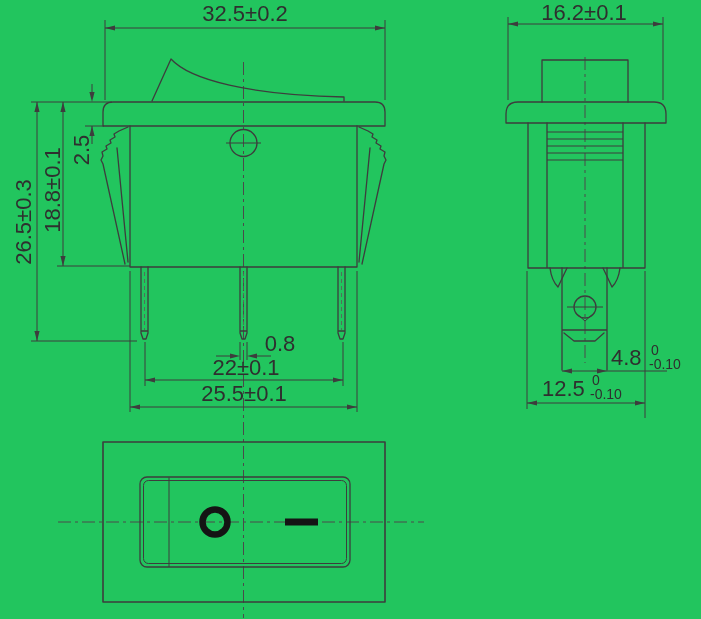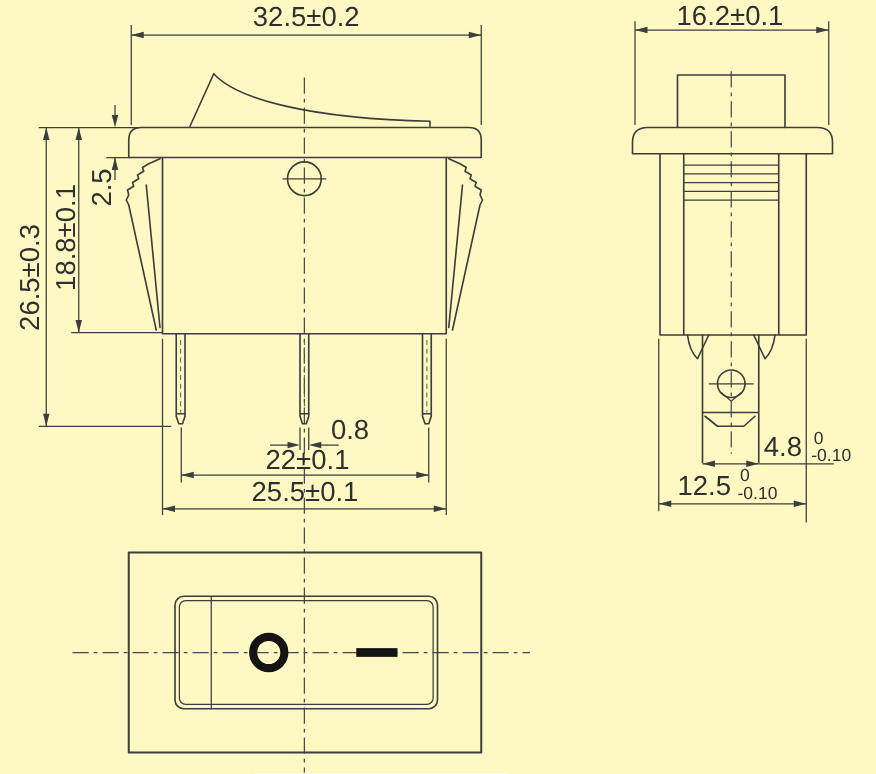--- a/index.html
+++ b/index.html
@@ -1,16 +1,16 @@
 <!DOCTYPE html>
 <html><head>
 <meta charset="utf-8">
 <style>
   html,body{margin:0;padding:0;background:#ffffff;}
-  .sheet{width:701px;height:619px;position:relative;background:#fef9c3;overflow:hidden;}
+  .sheet{width:701px;height:619px;position:relative;background:#22c55e;overflow:hidden;}
   svg{display:block;}
   text{font-family:"Liberation Sans","DejaVu Sans",sans-serif;fill:#2f2f2f;}
   .dimtext{font-size:22px;}
   .toltext{font-size:14px;}
   .outline{stroke:#3d3d3d;stroke-width:1.3;fill:none;stroke-linejoin:round;stroke-linecap:round;}
   .thin{stroke:#3d3d3d;stroke-width:1;fill:none;}
   .dimline{stroke:#3d3d3d;stroke-width:1;fill:none;}
   .arrow{fill:#3d3d3d;stroke:none;}
   .centerline{stroke:#4a4a4a;stroke-width:1;fill:none;stroke-dasharray:13 4 3 4;}
   .hidden-line{stroke:#5a5a5a;stroke-width:0.8;fill:none;stroke-dasharray:4 3;}

